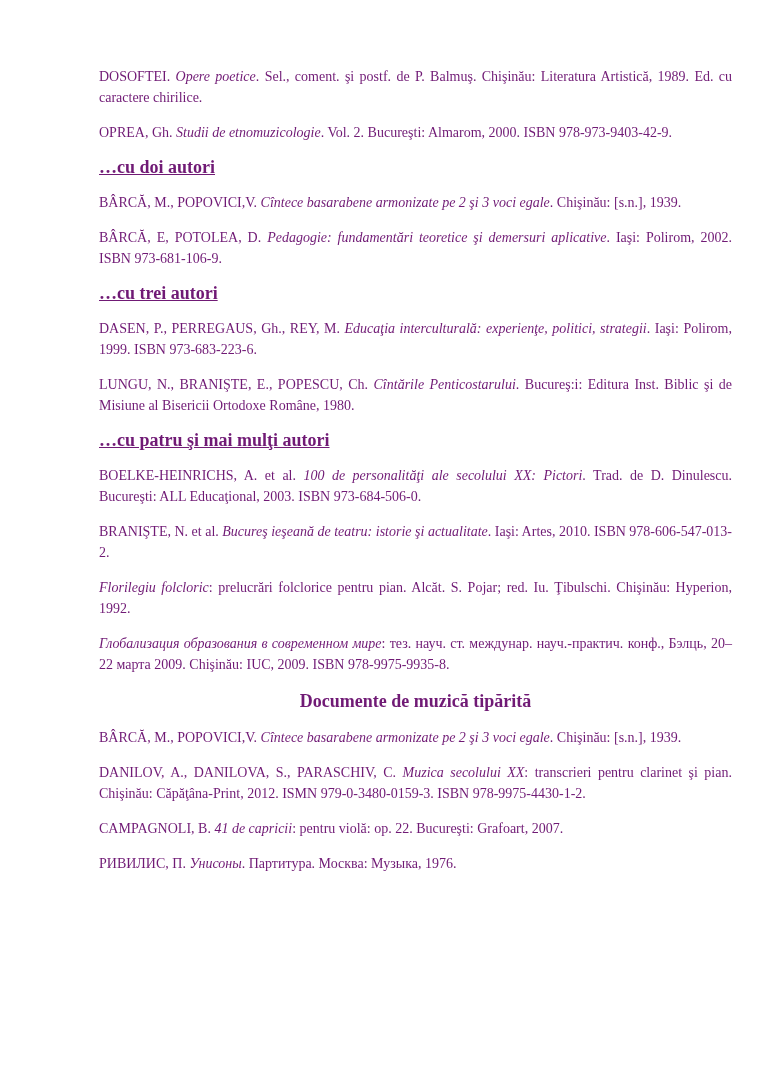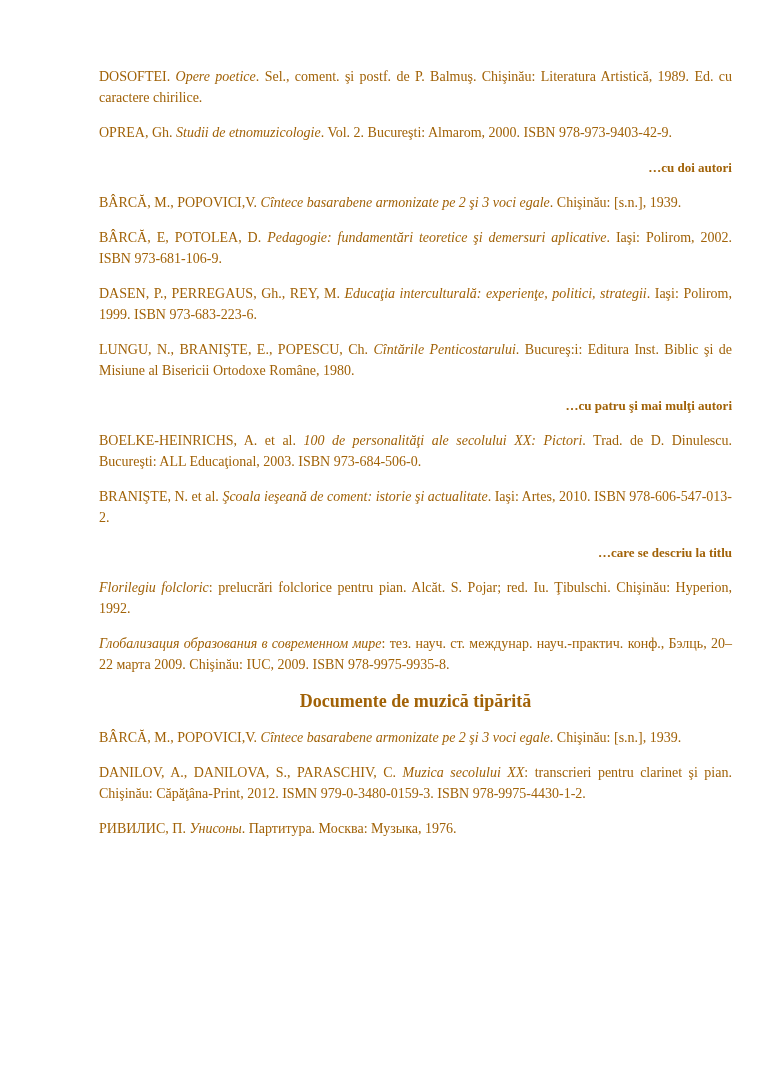--- a/index.html
+++ b/index.html
@@ -7,67 +7,69 @@
     padding: 0;
     background: #ffffff;
   }
   .page {
     position: relative;
     width: 734px;
     height: 1080px;
     background: #ffffff;
     overflow: hidden;
     font-family: "Liberation Serif", "DejaVu Serif", serif;
-    color: #a16207;
+    color: #701a75;
   }
   .content {
     position: absolute;
     top: 66px;
     left: 99px;
     width: 633px;
   }
   .para {
     font-size: 14px;
     line-height: 21px;
     margin: 0 0 14px 0;
     text-align: justify;
     text-justify: inter-word;
   }
   .para .it { font-style: italic; }
   .sub {
-    font-size: 13px;
+    font-size: 18px;
     line-height: 21px;
     font-weight: bold;
     margin: 0 0 14px 0;
-    text-align: right;
+    text-align: left;
+    text-decoration: underline;
   }
   .head {
     font-size: 18px;
     line-height: 24px;
     font-weight: bold;
     margin: 2px 0 14px 0;
     text-align: center;
   }
 </style>
 </head>
 <body>
 
 <div class="page">
   <div class="content">
       <p class="para"><span>DOSOFTEI. </span><span class="it">Opere poetice</span><span>. Sel., coment. şi postf. de P. Balmuş. Chişinău: Literatura Artistică, 1989. Ed. cu caractere chirilice.</span></p>
       <p class="para"><span>OPREA, Gh. </span><span class="it">Studii de etnomuzicologie</span><span>. Vol. 2. Bucureşti: Almarom, 2000. ISBN 978-973-9403-42-9.</span></p>
       <h3 class="sub"><span>…cu doi autori</span></h3>
       <p class="para"><span>BÂRCĂ, M., POPOVICI,V. </span><span class="it">Cîntece basarabene armonizate pe 2 şi 3 voci egale</span><span>. Chişinău: [s.n.], 1939.</span></p>
       <p class="para"><span>BÂRCĂ, E, POTOLEA, D. </span><span class="it">Pedagogie: fundamentări teoretice şi demersuri aplicative</span><span>. Iaşi: Polirom, 2002. ISBN 973-681-106-9.</span></p>
+      <h3 class="sub"><span>…cu trei autori</span></h3>
       <p class="para"><span>DASEN, P., PERREGAUS, Gh., REY, M. </span><span class="it">Educaţia interculturală: experienţe, politici, strategii</span><span>. Iaşi: Polirom, 1999. ISBN 973-683-223-6.</span></p>
       <p class="para"><span>LUNGU, N., BRANIŞTE, E., POPESCU, Ch. </span><span class="it">Cîntările Penticostarului</span><span>. Bucureş:i: Editura Inst. Biblic şi de Misiune al Bisericii Ortodoxe Române, 1980.</span></p>
       <h3 class="sub"><span>…cu patru şi mai mulţi autori</span></h3>
       <p class="para"><span>BOELKE-HEINRICHS, A. et al. </span><span class="it">100 de personalităţi ale secolului XX: Pictori</span><span>. Trad. de D. Dinulescu. Bucureşti: ALL Educaţional, 2003. ISBN 973-684-506-0.</span></p>
-      <p class="para"><span>BRANIŞTE, N. et al. </span><span class="it">Şcoala ieşeană de coment: istorie şi actualitate</span><span>. Iaşi: Artes, 2010. ISBN 978-606-547-013-2.</span></p>
-      <h3 class="sub"><span>…care se descriu la titlu</span></h3>
+      <p class="para"><span>BRANIŞTE, N. et al. </span><span class="it">Bucureş ieşeană de teatru: istorie şi actualitate</span><span>. Iaşi: Artes, 2010. ISBN 978-606-547-013-2.</span></p>
       <p class="para"><span class="it">Florilegiu folcloric</span><span>: prelucrări folclorice pentru pian. Alcăt. S. Pojar; red. Iu. Ţibulschi. Chişinău: Hyperion, 1992.</span></p>
       <p class="para"><span class="it">Глобализация образования в современном мире</span><span>: тез. науч. ст. междунар. науч.-практич. конф., Бэлць, 20–22 марта 2009. Chişinău: IUC, 2009. ISBN 978-9975-9935-8.</span></p>
       <h2 class="head"><span>Documente de muzică tipărită</span></h2>
       <p class="para"><span>BÂRCĂ, M., POPOVICI,V. </span><span class="it">Cîntece basarabene armonizate pe 2 şi 3 voci egale</span><span>. Chişinău: [s.n.], 1939.</span></p>
       <p class="para"><span>DANILOV, A., DANILOVA, S., PARASCHIV, C. </span><span class="it">Muzica secolului XX</span><span>: transcrieri pentru clarinet şi pian. Chişinău: Căpăţâna-Print, 2012. ISMN 979-0-3480-0159-3. ISBN 978-9975-4430-1-2.</span></p>
+      <p class="para"><span>CAMPAGNOLI, B. </span><span class="it">41 de capricii</span><span>: pentru violă: op. 22. Bucureşti: Grafoart, 2007.</span></p>
       <p class="para"><span>РИВИЛИС, П. </span><span class="it">Унисоны</span><span>. Партитура. Москва: Музыка, 1976.</span></p>
     </div>
 </div>
 
 </body></html>

